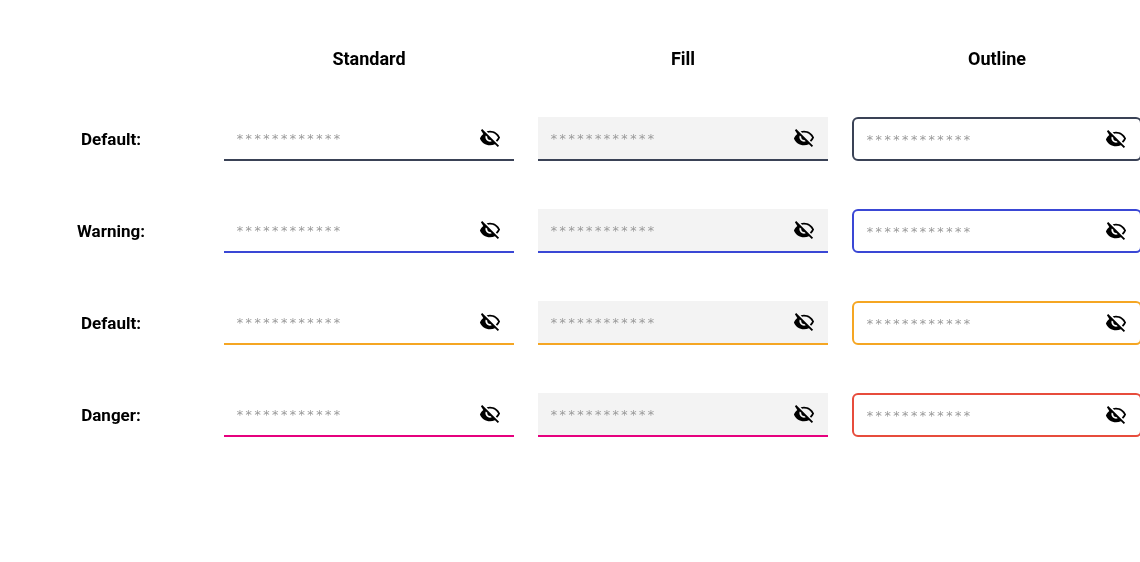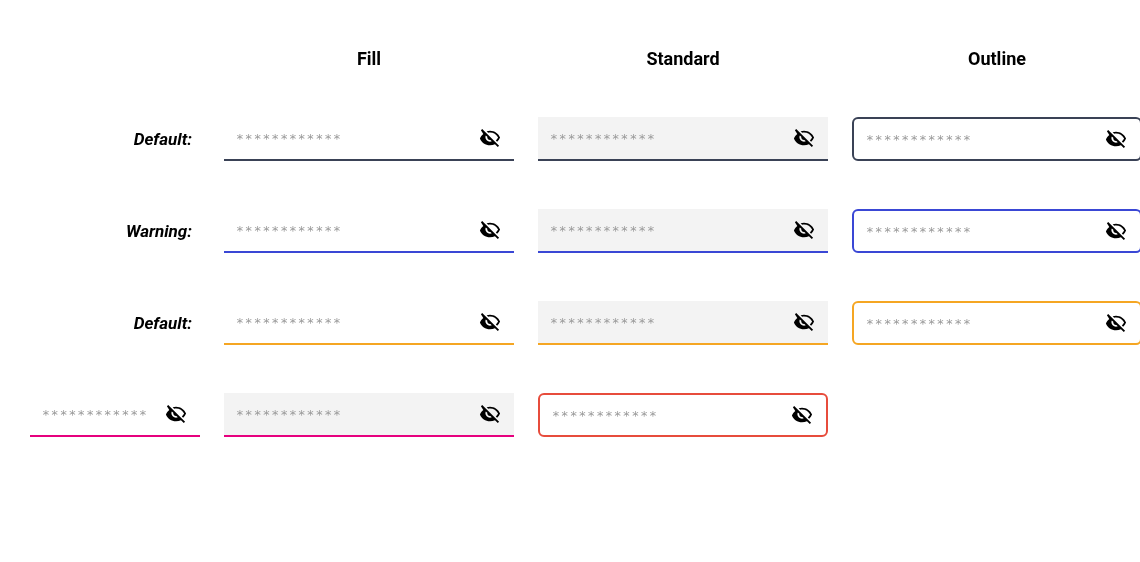--- a/index.html
+++ b/index.html
@@ -24,23 +24,22 @@
     align-items: center;
   }
   .col-header {
     font-weight: 700;
     font-size: 18px;
     text-align: center;
   }
   .row-label {
     font-weight: 700;
     font-size: 17px;
-    text-align: right;
+    text-align: center;
     padding-right: 8px;
-    font-style: italic;
   }
   .field {
     display: flex;
     align-items: center;
     justify-content: space-between;
     height: 44px;
     padding: 0 12px;
     font-size: 14px;
     position: relative;
   }
@@ -83,22 +82,22 @@
   .c-danger.outline { border-color: #e74c3c; }
   .eye-svg { fill: #000; }
 </style>
 </head>
 <body>
 
 <div class="wrap">
   <div class="grid">
 
     <div></div>
+    <div class="col-header">Standard</div>
     <div class="col-header">Fill</div>
-    <div class="col-header">Standard</div>
     <div class="col-header">Outline</div>
 
     <div class="row-label">Default:</div>
 
     <div class="field standard c-default">
       <span class="ph">************</span>
       <span class="icon">
         <svg class="eye-svg" width="22" height="22" viewBox="0 0 24 24">
             <path d="M12 6c3.79 0 7.17 2.13 8.82 5.5-.59 1.22-1.43 2.3-2.45 3.18l1.42 1.42C21.27 14.74 22.31 13.22 23 11.5 21.27 7.11 17 4 12 4c-1.27 0-2.49.2-3.64.57l1.65 1.65C10.66 6.09 11.32 6 12 6zM2.1 3.51 3.51 2.1l18.39 18.39-1.41 1.41-3.07-3.07C15.68 19.55 13.89 20 12 20c-5 0-9.27-3.11-11-7.5.77-1.97 2.06-3.67 3.68-4.96L2.1 3.51zM12 16c.69 0 1.34-.14 1.94-.39l-1.55-1.55c-.13.03-.26.04-.39.04-1.66 0-3-1.34-3-3 0-.13.01-.26.04-.39L7.49 9.16C7.18 9.72 7 10.34 7 11c0 2.76 2.24 5 5 5z"></path>
           </svg>
@@ -174,20 +173,21 @@
 
     <div class="field outline c-warning">
       <span class="ph">************</span>
       <span class="icon">
         <svg class="eye-svg" width="22" height="22" viewBox="0 0 24 24">
             <path d="M12 6c3.79 0 7.17 2.13 8.82 5.5-.59 1.22-1.43 2.3-2.45 3.18l1.42 1.42C21.27 14.74 22.31 13.22 23 11.5 21.27 7.11 17 4 12 4c-1.27 0-2.49.2-3.64.57l1.65 1.65C10.66 6.09 11.32 6 12 6zM2.1 3.51 3.51 2.1l18.39 18.39-1.41 1.41-3.07-3.07C15.68 19.55 13.89 20 12 20c-5 0-9.27-3.11-11-7.5.77-1.97 2.06-3.67 3.68-4.96L2.1 3.51zM12 16c.69 0 1.34-.14 1.94-.39l-1.55-1.55c-.13.03-.26.04-.39.04-1.66 0-3-1.34-3-3 0-.13.01-.26.04-.39L7.49 9.16C7.18 9.72 7 10.34 7 11c0 2.76 2.24 5 5 5z"></path>
           </svg>
       </span>
     </div>
 
+    <div class="row-label">Danger:</div>
 
     <div class="field standard c-danger">
       <span class="ph">************</span>
       <span class="icon">
         <svg class="eye-svg" width="22" height="22" viewBox="0 0 24 24">
             <path d="M12 6c3.79 0 7.17 2.13 8.82 5.5-.59 1.22-1.43 2.3-2.45 3.18l1.42 1.42C21.27 14.74 22.31 13.22 23 11.5 21.27 7.11 17 4 12 4c-1.27 0-2.49.2-3.64.57l1.65 1.65C10.66 6.09 11.32 6 12 6zM2.1 3.51 3.51 2.1l18.39 18.39-1.41 1.41-3.07-3.07C15.68 19.55 13.89 20 12 20c-5 0-9.27-3.11-11-7.5.77-1.97 2.06-3.67 3.68-4.96L2.1 3.51zM12 16c.69 0 1.34-.14 1.94-.39l-1.55-1.55c-.13.03-.26.04-.39.04-1.66 0-3-1.34-3-3 0-.13.01-.26.04-.39L7.49 9.16C7.18 9.72 7 10.34 7 11c0 2.76 2.24 5 5 5z"></path>
           </svg>
       </span>
     </div>
 

